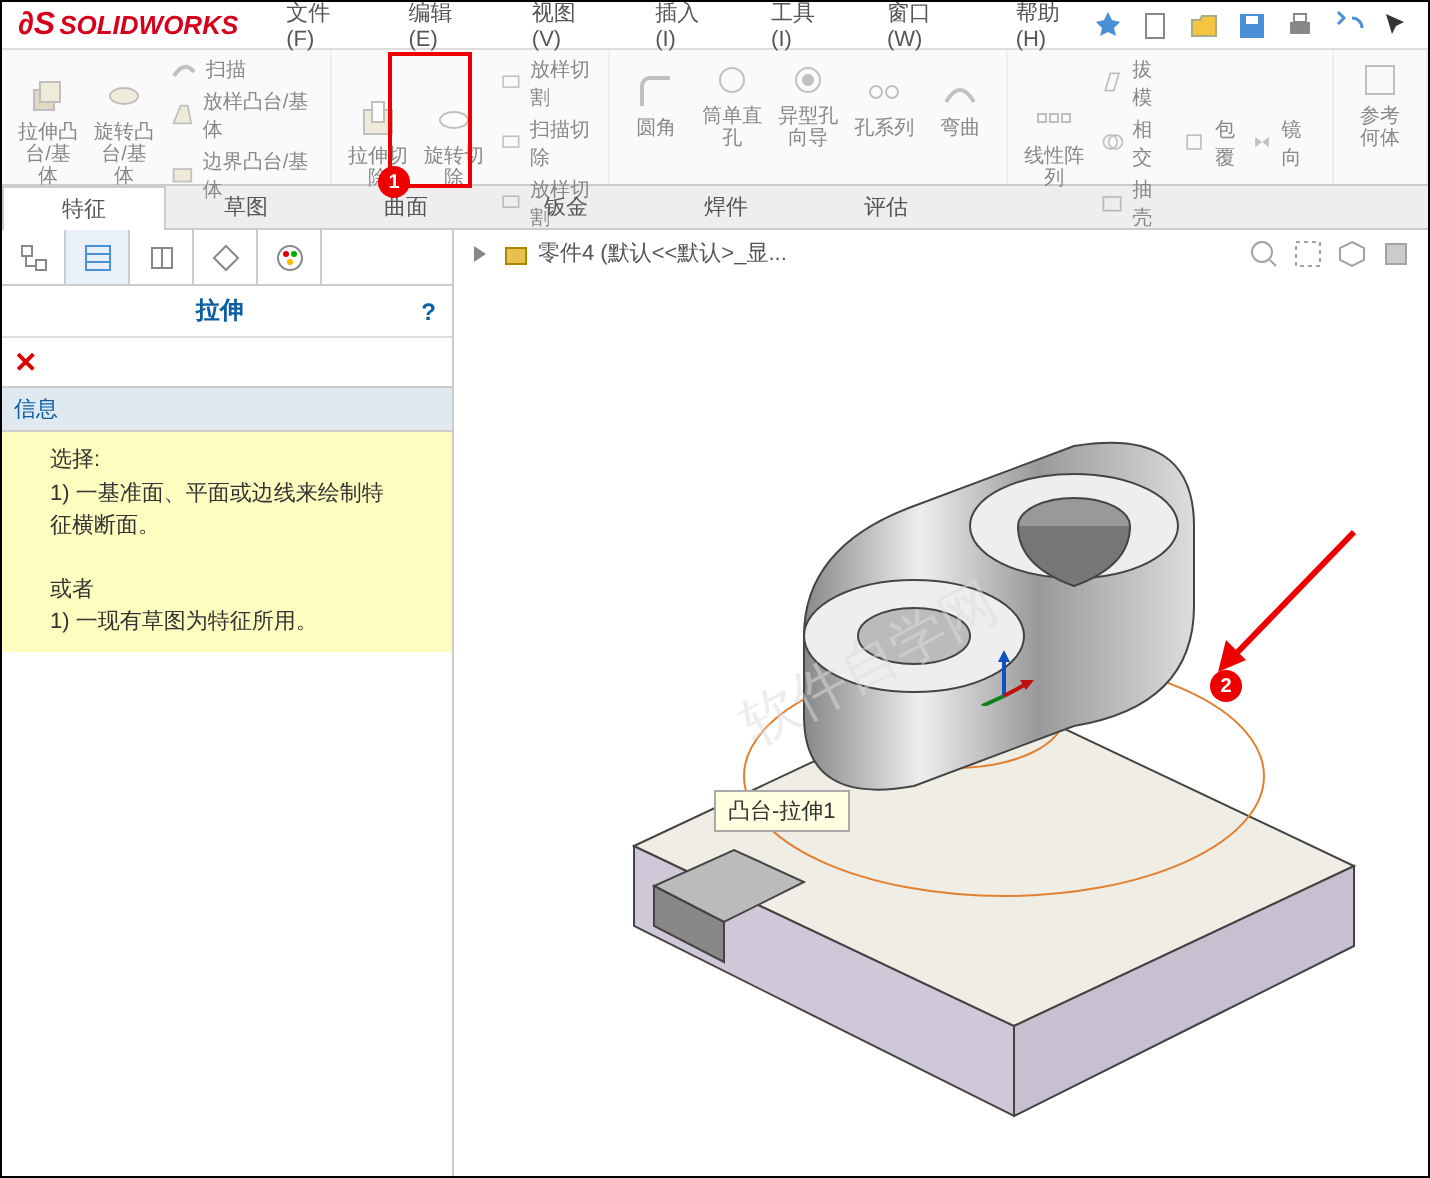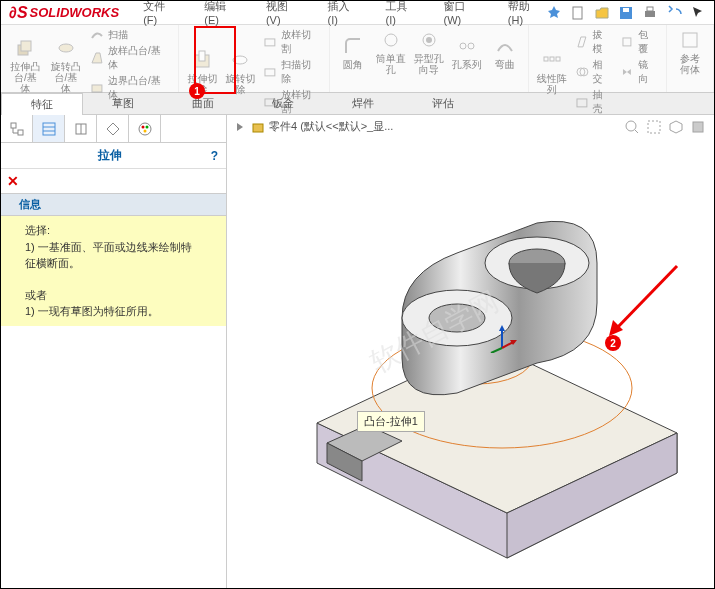--- a/index.html
+++ b/index.html
@@ -24,21 +24,21 @@
 .tabs .tab.active{background:#fff;border-top:1px solid #ccc;border-left:1px solid #ccc;border-right:1px solid #ccc;margin-bottom:-1px}
 .workspace{display:flex;height:calc(100% - 114px)}
 .leftpanel{width:226px;border-right:1px solid #ccc;background:#fff;display:flex;flex-direction:column}
 .lp-tabs{display:flex;height:28px;border-bottom:1px solid #ccc}
 .lp-tabs .lpt{flex:0 0 32px;display:flex;align-items:center;justify-content:center;border-right:1px solid #ccc;cursor:pointer}
 .lp-tabs .lpt.active{background:#e8f0fa}
 .lp-tabs .lpt .ico{width:16px;height:16px}
 .lp-title{display:flex;align-items:center;justify-content:space-between;padding:4px 8px;font-size:12px;font-weight:bold;color:#0a5fa3;border-bottom:1px solid #ddd}
 .lp-title .q{color:#0a5fa3;font-weight:bold;cursor:pointer}
 .lp-close{padding:4px 6px;color:#d00;font-size:14px;font-weight:bold;cursor:pointer}
-.lp-section-hdr{background:#e0e8f0;color:#0a5fa3;font-size:11px;font-weight:bold;padding:3px 18px;border-top:1px solid #ccc;border-bottom:1px solid #ccc}
+.lp-section-hdr{background:#e0e8f0;color:#0a5fa3;font-size:11px;font-weight:normal;padding:3px 6px;border-top:1px solid #ccc;border-bottom:1px solid #ccc}
 .lp-info{background:#fdfdbf;font-size:11px;color:#333;padding:6px 24px;line-height:1.5}
 .viewport{flex:1;position:relative;background:#fff}
 .vp-tools{position:absolute;top:4px;right:8px;display:flex;gap:6px}
 .vp-tools .ico{width:16px;height:16px;opacity:.6}
 .vp-doctab{position:absolute;top:4px;left:6px;font-size:11px;color:#555;display:flex;align-items:center;gap:4px}
 .vp-doctab .ico{width:14px;height:14px}
 .model-area{position:absolute;top:28px;left:0;right:0;bottom:0}
 .arrow-red{position:absolute;pointer-events:none}
 .tooltip{position:absolute;background:#ffffe1;border:1px solid #aaa;font-size:11px;padding:2px 6px;color:#333}
 .triad{position:absolute;width:30px;height:30px}
@@ -282,21 +282,21 @@
           </div>
         <div class="rbn-row">
             <span class="ico">
               <svg viewBox="0 0 14 14">
                 <rect x="2" y="4" width="10" height="8" fill="none" stroke="#888"></rect>
               </svg>
             </span>
             <span>抽壳</span>
           </div>
       </div>
-      <div style="display:flex;flex-direction:column;justify-content:flex-start;padding:0 4px">
+      <div style="display:flex;flex-direction:row;justify-content:space-between;padding:0 4px">
         <div class="rbn-row">
             <span class="ico">
               <svg viewBox="0 0 14 14">
                 <rect x="3" y="3" width="8" height="8" fill="none" stroke="#888"></rect>
               </svg>
             </span>
             <span>包覆</span>
           </div>
         <div class="rbn-row">
             <span class="ico">
@@ -468,21 +468,21 @@
       </svg>
 
       <svg class="triad" style="left:260px;top:180px" viewBox="0 0 30 30">
         <line x1="15" y1="25" x2="15" y2="5" stroke="#1050c0" stroke-width="2"></line>
           <path d="M15 2l-3 6h6z" fill="#1050c0"></path>
         <line x1="15" y1="25" x2="28" y2="18" stroke="#c01010" stroke-width="2"></line>
           <path d="M30 17l-7 0 3 5z" fill="#c01010"></path>
         <line x1="15" y1="25" x2="4" y2="30" stroke="#108020" stroke-width="2"></line>
       </svg>
 
-      <div class="tooltip" style="left:130px;top:268px">凸台-拉伸1</div>
+      <div class="tooltip" style="left:130px;top:252px">凸台-拉伸1</div>
 
       <svg class="arrow-red" style="left:370px;top:115px" width="90" height="90">
         <line x1="80" y1="8" x2="18" y2="72" stroke="#e00" stroke-width="3"></line>
         <path d="M12 78 l4 -16 l10 10 z" fill="#e00"></path>
       </svg>
       <div class="badge" style="left:378px;top:192px">2</div>
     </div>
   </div>
 </div>
 

